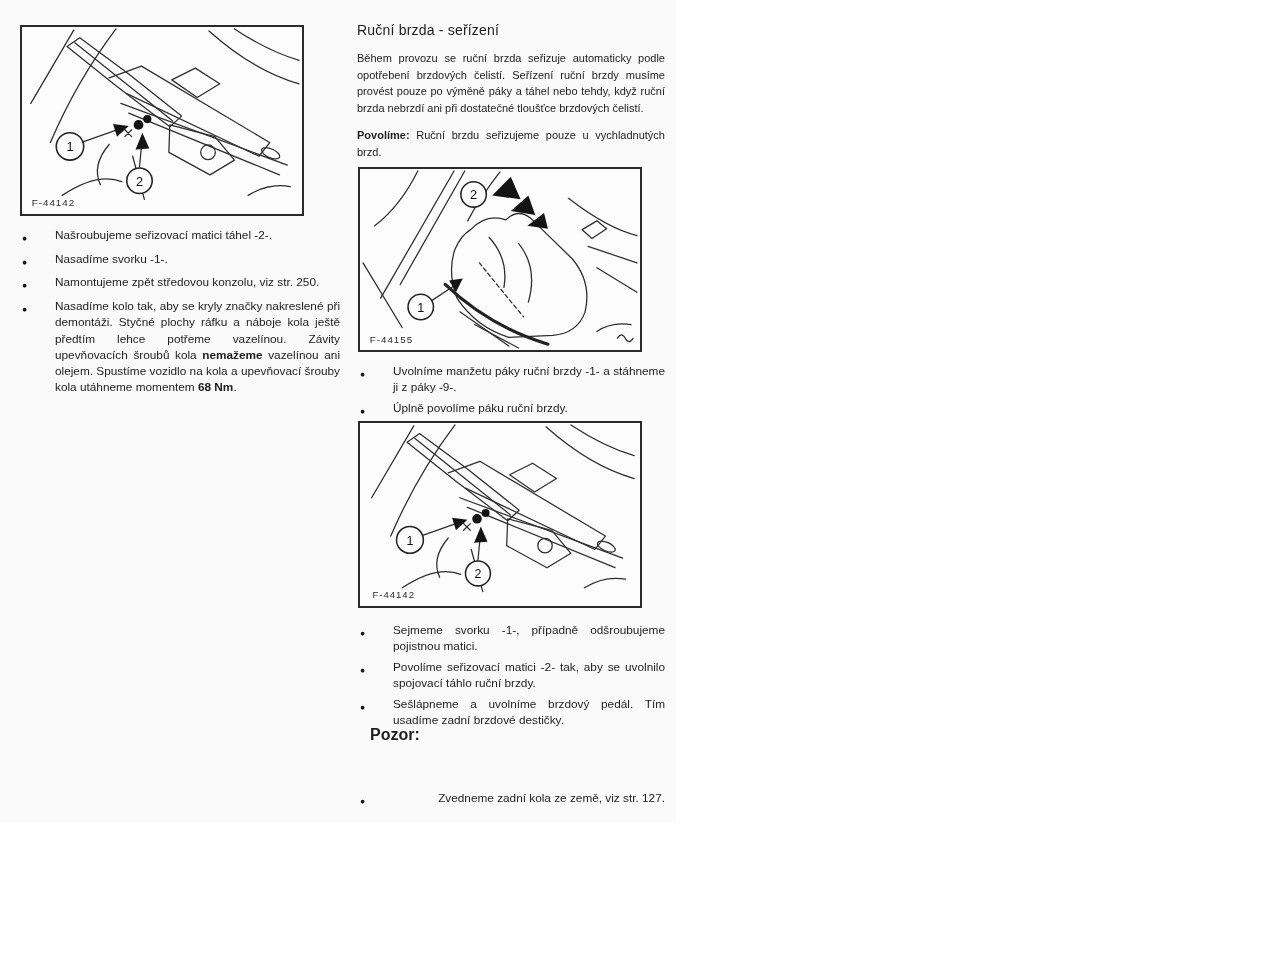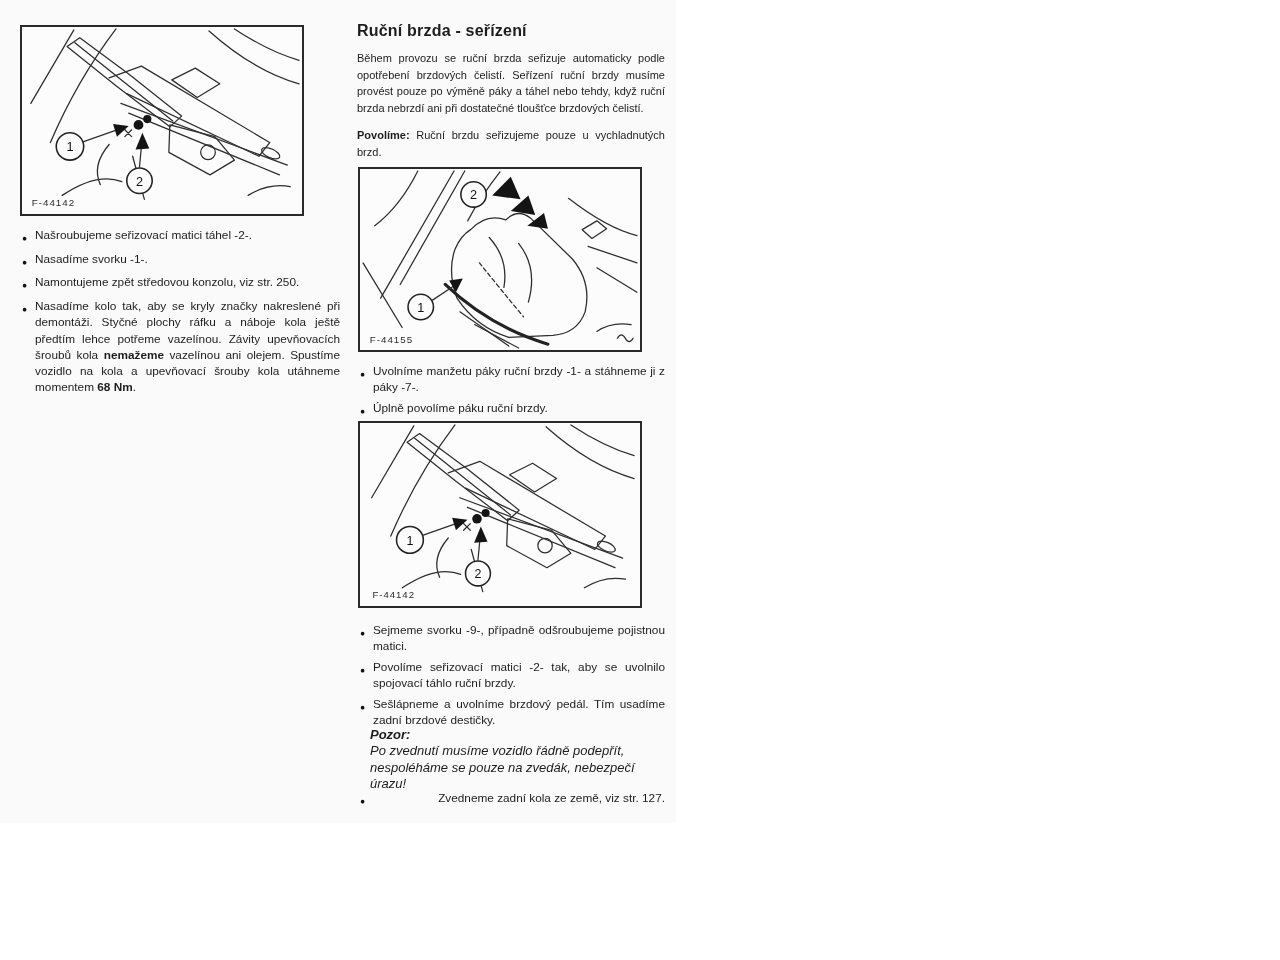--- a/index.html
+++ b/index.html
@@ -20,31 +20,31 @@
   }
   .figure-box svg { display:block; width:100%; height:100%; }
   .sketch { stroke:#2e2e2e; fill:none; stroke-width:1.3; stroke-linecap:round; stroke-linejoin:round; }
   .sketch-thick { stroke:#222; fill:none; stroke-width:3.2; stroke-linecap:round; }
   .solid { fill:#141414; stroke:none; }
   .callout-circle { fill:#fcfcfc; stroke:#222; stroke-width:1.6; }
   .callout-num { font-family:"Liberation Sans",sans-serif; font-size:13px; fill:#111; text-anchor:middle; }
   .fig-label { font-family:"Liberation Sans",sans-serif; font-size:10px; fill:#2a2a2a; letter-spacing:1px; }
 
   
-  .doc-title { font-size:16px; font-weight:700; letter-spacing:.2px; }
+  .doc-title { font-size:14px; font-weight:400; letter-spacing:.2px; }
   .para { font-size:11px; line-height:16.6px; text-align:justify; }
   .para b, .bullet b { font-weight:700; }
   .note-label, .warn-label { font-weight:700; }
 
   .bullet-list .bullet { display:flex; margin-bottom:4.5px; }
   .bullet { font-size:11.8px; line-height:16.2px; }
   .bullet .marker { width:13px; flex:0 0 13px; font-size:8.5px; padding-top:3px; color:#111; }
-  .bullet .btxt { flex:1; text-align:justify; }
-
-  .warn-block { font-size:13px; line-height:16.4px;font-style:italic; }
+  .bullet .btxt { flex:1; text-align:justify;margin-left:20px; }
+
+  .warn-block { font-size:16px; line-height:16.4px; }
 </style>
 </head>
 <body>
 
 <div class="scan-area"></div>
 
 <div class="figure-box" style="left:20px; top:25px; width:284px; height:191px;">
   <svg viewBox="0 0 284 191">
     <g class="sketch">
       <path d="M52,3 L8,78"></path>
@@ -150,21 +150,21 @@
       <circle class="callout-circle" cx="61" cy="141" r="13"></circle>
       <text class="callout-num" x="61" y="146">1</text>
     </g>
     <text class="fig-label" x="9" y="178">F-44155</text>
   </svg>
 </div>
 
 <div class="abs bullet-list" style="left:360px; top:363px; width:305px;">
   <div class="bullet">
     <span class="marker">●</span>
-    <span class="btxt">Uvolníme manžetu páky ruční brzdy -1- a stáhneme ji z páky -7-.</span>
+    <span class="btxt">Uvolníme manžetu páky ruční brzdy -1- a stáhneme ji z páky -9-.</span>
   </div>
   <div class="bullet">
     <span class="marker">●</span>
     <span class="btxt">Úplně povolíme páku ruční brzdy.</span>
   </div>
 </div>
 
 <div class="figure-box" style="left:358px; top:421px; width:284px; height:187px;">
   <svg viewBox="0 0 284 191">
     <g class="sketch">
@@ -203,35 +203,34 @@
       <circle class="callout-circle" cx="119" cy="157" r="13"></circle>
       <text class="callout-num" x="119" y="162">2</text>
     </g>
     <text class="fig-label" x="9" y="183">F-44142</text>
   </svg>
 </div>
 
 <div class="abs bullet-list" style="left:360px; top:622px; width:305px;">
   <div class="bullet">
     <span class="marker">●</span>
-    <span class="btxt">Sejmeme svorku -9-, případně odšroubujeme pojistnou matici.</span>
+    <span class="btxt">Sejmeme svorku -1-, případně odšroubujeme pojistnou matici.</span>
   </div>
   <div class="bullet">
     <span class="marker">●</span>
     <span class="btxt">Povolíme seřizovací matici -2- tak, aby se uvolnilo spojovací táhlo ruční brzdy.</span>
   </div>
   <div class="bullet">
     <span class="marker">●</span>
     <span class="btxt">Sešlápneme a uvolníme brzdový pedál. Tím usadíme zadní brzdové destičky.</span>
   </div>
 </div>
 
 <div class="abs warn-block" style="left:370px; top:727px; width:296px;">
   <div class="warn-label">Pozor:</div>
-  <div>Po zvednutí musíme vozidlo řádně podepřít, nespoléháme se pouze na zvedák, nebezpečí úrazu!</div>
 </div>
 
 <div class="abs bullet-list" style="left:360px; top:790px; width:305px;">
   <div class="bullet">
     <span class="marker">●</span>
     <span class="btxt" style="text-align:right;">Zvedneme zadní kola ze země, viz str. 127.</span>
   </div>
 </div>
 
 </body></html>

